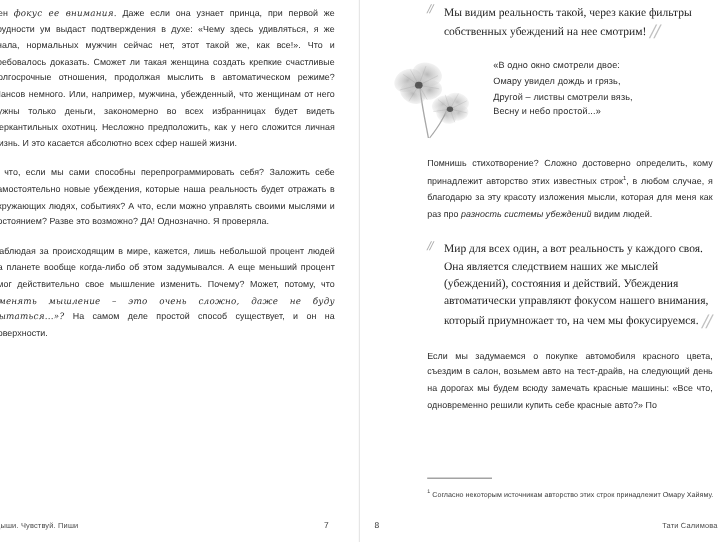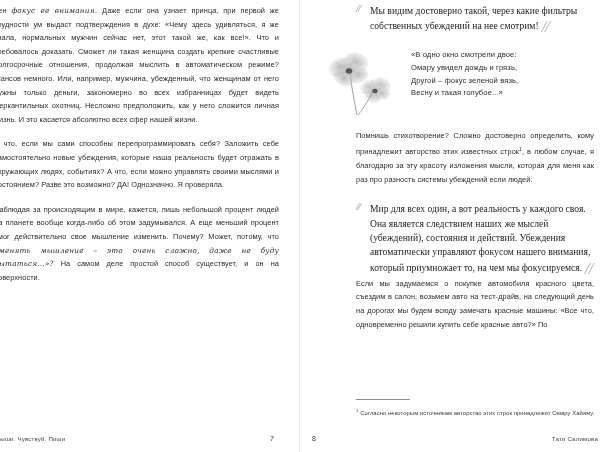--- a/index.html
+++ b/index.html
@@ -149,20 +149,21 @@
     text-align: justify;
     color: #2b2b2b;
     margin: 0;
     letter-spacing: 0.05px;
   }
   .fn-ref {
     font-size: 5px;
     vertical-align: super;
   }
   .ital {
+    font-style: italic;
   }
 
   
   .footnote-wrap {
     position: absolute;
     left: 56px;
     bottom: 34px;
     width: 244px;
   }
   .fn-rule {
@@ -200,21 +201,21 @@
 
     <div class="footer footer-left-title">Дыши. Чувствуй. Пиши</div>
     <div class="footer footer-left-num">7</div>
   </div>
 
   <div class="page page-right">
 
     <div class="rp-inner">
 
       <div class="quote-block" style="margin-top:4px;">
-        <span class="qm qm-open">//</span><span>Мы видим достоверно такой, через какие фильтры собственных убеждений на нее смотрим!</span><span class="qm qm-close">//</span>
+        <span class="qm qm-open">//</span><span>Мы видим реальность такой, через какие фильтры собственных убеждений на нее смотрим!</span><span class="qm qm-close">//</span>
       </div>
 
       <div class="poem-row">
         <div class="flower">
           <svg viewBox="0 0 76 74" width="76" height="74" aria-hidden="true">
             <defs>
               <radialGradient id="pg1" cx="50%" cy="50%" r="60%">
                 <stop offset="0%" stop-color="#8f8f8f" stop-opacity="0.62"></stop>
                 <stop offset="55%" stop-color="#b5b5b5" stop-opacity="0.40"></stop>
                 <stop offset="100%" stop-color="#d8d8d8" stop-opacity="0.16"></stop>
@@ -261,32 +262,32 @@
                 <path d="M51 42 L55 53"></path>
               <path d="M51 42 L43 52"></path>
                 <path d="M51 42 L37 44"></path>
             </g>
             <ellipse cx="51" cy="42" rx="2.6" ry="2.3" fill="#3b3b3b" opacity="0.78"></ellipse>
           </svg>
         </div>
         <div class="poem">
           <div>«В одно окно смотрели двое:</div>
           <div>Омару увидел дождь и грязь,</div>
-          <div>Другой – фокус зеленой вязь,</div>
-          <div>Весну и такая голубое...»</div>
+          <div>Другой – листвы смотрели вязь,</div>
+          <div>Весну и небо простой...»</div>
         </div>
       </div>
 
-      <p class="rp-para" id="rp1" style="margin-top:14px;"><span>Помнишь стихотворение? Сложно достоверно определить, кому принадлежит авторство этих известных строк</span><span class="fn-ref">1</span><span>, в любом случае, я благодарю за эту красоту изложения мысли, которая для меня как раз про </span><span class="ital">разность системы убеждений</span><span> если людей.</span></p>
+      <p class="rp-para" id="rp1" style="margin-top:14px;"><span>Помнишь стихотворение? Сложно достоверно определить, кому принадлежит авторство этих известных строк</span><span class="fn-ref">1</span><span>, в любом случае, я благодарю за эту красоту изложения мысли, которая для меня как раз про </span><span class="ital">разность системы убеждений</span><span> видим людей.</span></p>
 
       <div class="quote-block" style="margin-top:16px;">
         <span class="qm qm-open">//</span><span>Мир для всех один, а вот реальность у каждого своя. Она является следствием наших же мыслей (убеждений), состояния и действий. Убеждения автоматически управляют фокусом нашего внимания, который приумножает то, на чем мы фокусируемся.</span><span class="qm qm-close">//</span>
       </div>
 
-      <p class="rp-para" id="rp2" style=""><span>Если мы задумаемся о покупке автомобиля красного цвета, съездим в салон, возьмем авто на тест-драйв, на следующий день на дорогах мы будем всюду замечать красные машины: «Все что, одновременно решили купить себе красные авто?» По</span></p>
+      <p class="rp-para" id="rp2" style="margin-top:14px;"><span>Если мы задумаемся о покупке автомобиля красного цвета, съездим в салон, возьмем авто на тест-драйв, на следующий день на дорогах мы будем всюду замечать красные машины: «Все что, одновременно решили купить себе красные авто?» По</span></p>
     </div>
 
     <div class="footnote-wrap">
       <div class="fn-rule"></div>
       <div class="footnote">
         <span class="fn-marker">1</span>
         <span>Согласно некоторым источникам авторство этих строк принадлежит Омару Хайяму.</span>
       </div>
     </div>
 

